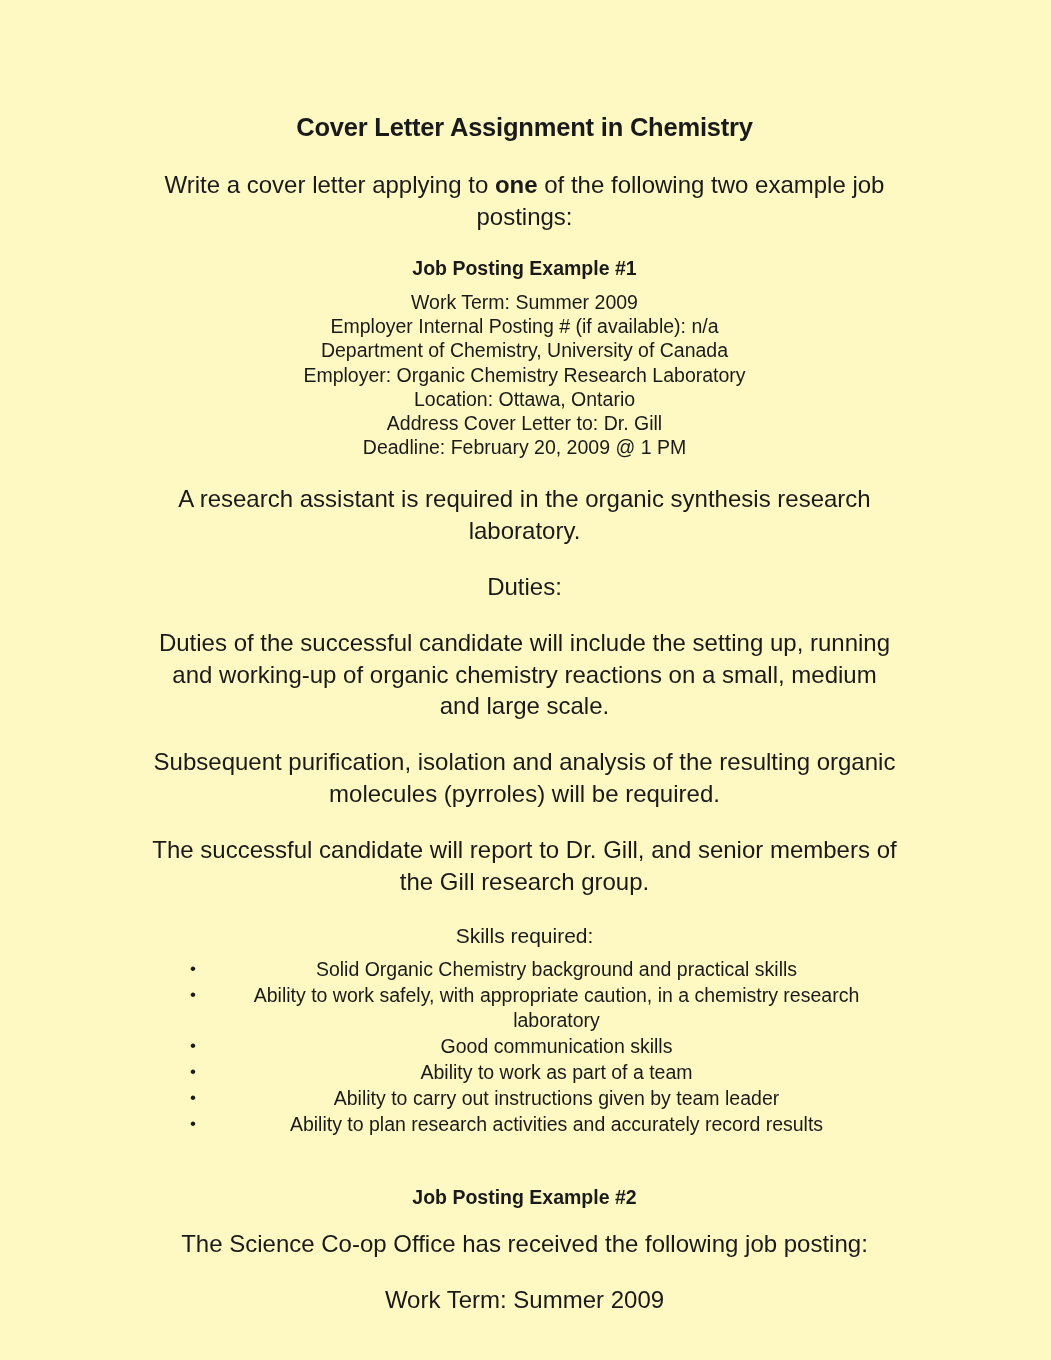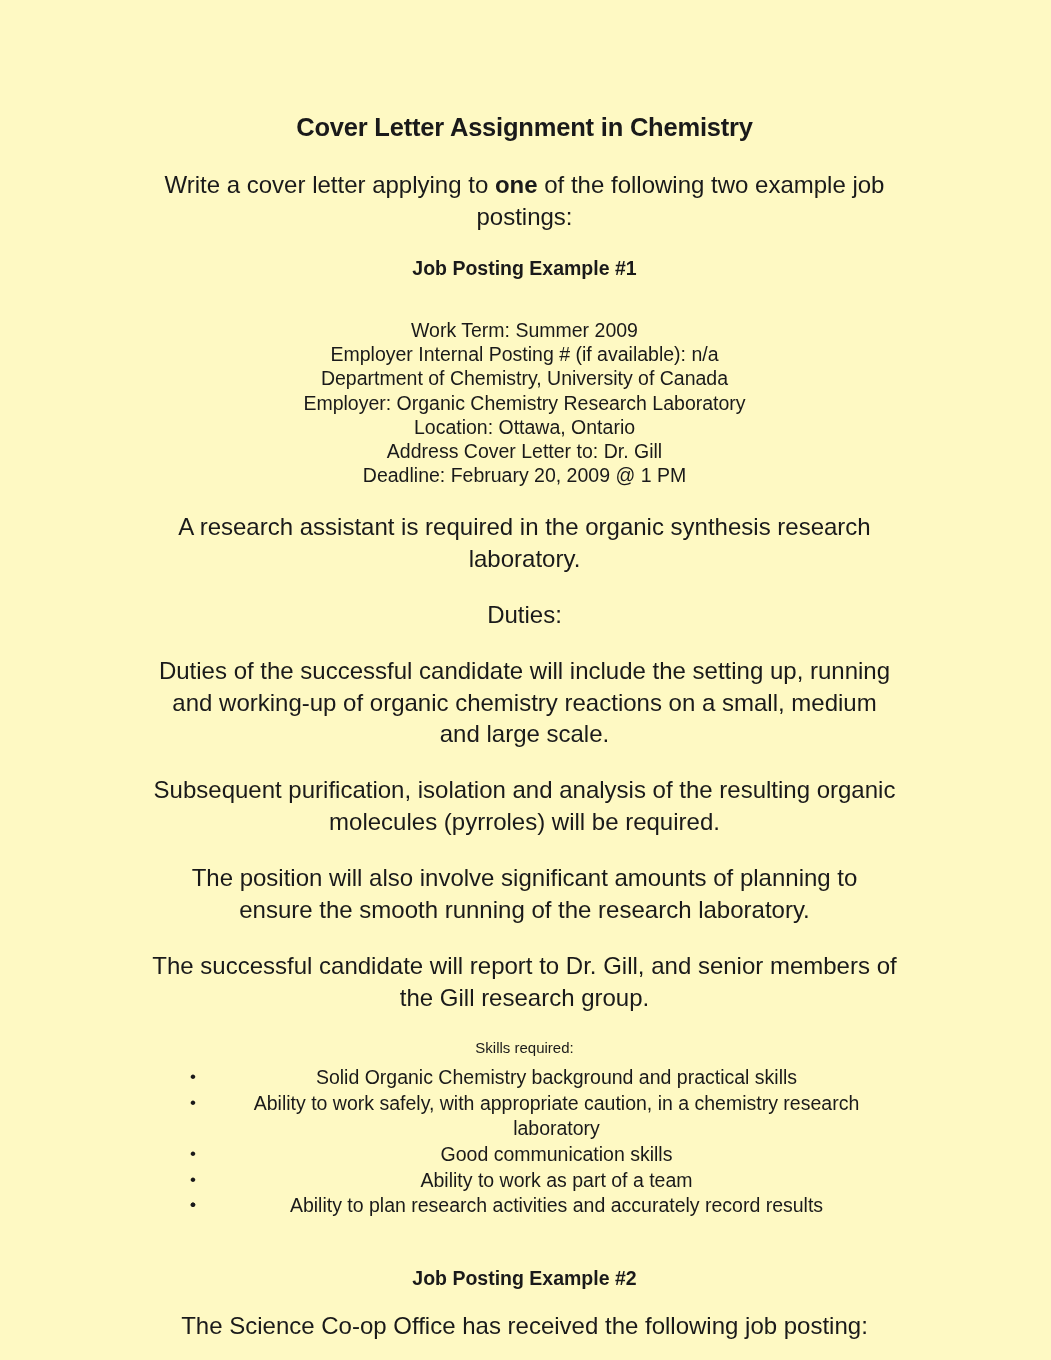--- a/index.html
+++ b/index.html
@@ -38,21 +38,21 @@
     line-height: 1.2;
   }
   p.para {
     font-size: 24px;
     line-height: 1.33;
     margin: 0 0 24px 0;
   }
   .heading {
     font-size: 19.5px;
     font-weight: bold;
-    margin: 0 0 36px 0;
+    margin: 0 0 8px 0;
     line-height: 1.33;
   }
   .heading2 {
     font-size: 19.5px;
     font-weight: bold;
     margin: 48px 0 18px 0;
     line-height: 1.33;
   }
   .block-lines {
     font-size: 19.5px;
@@ -79,21 +79,21 @@
     margin-bottom: 1px;
   }
   ul.bullets li .bullet-dot {
     position: absolute;
     left: 38px;
     top: 0;
     font-size: 17px;
     line-height: 1.38;
   }
   .skills-label {
-    font-size: 15px;
+    font-size: 21px;
     line-height: 1.33;
     margin: 0 0 7px 0;
   }
 </style>
 </head>
 <body>
 
 <div class="page">
   <div class="doc-body">
 
@@ -112,31 +112,30 @@
       <span class="line">Address Cover Letter to: Dr. Gill</span>
       <span class="line">Deadline: February 20, 2009 @ 1 PM</span>
     </div>
 
     <p class="para">A research assistant is required in the organic synthesis research laboratory.</p>
 
     <p class="para">Duties:</p>
 
     <p class="para">Duties of the successful candidate will include the setting up, running and working-up of organic chemistry reactions on a small, medium and large scale.</p>
     <p class="para">Subsequent purification, isolation and analysis of the resulting organic molecules (pyrroles) will be required.</p>
-    <p class="para">The position will also involve significant amounts of planning to ensure the smooth running of the research laboratory.</p>
     <p class="para">The successful candidate will report to Dr. Gill, and senior members of the Gill research group.</p>
 
     <p class="skills-label">Skills required:</p>
 
     <ul class="bullets">
       <li><span class="bullet-dot">•</span><span>Solid Organic Chemistry background and practical skills</span></li>
       <li><span class="bullet-dot">•</span><span>Ability to work safely, with appropriate caution, in a chemistry research laboratory</span></li>
       <li><span class="bullet-dot">•</span><span>Good communication skills</span></li>
       <li><span class="bullet-dot">•</span><span>Ability to work as part of a team</span></li>
-      <li><span class="bullet-dot">•</span></li>
+      <li><span class="bullet-dot">•</span><span>Ability to carry out instructions given by team leader</span></li>
       <li><span class="bullet-dot">•</span><span>Ability to plan research activities and accurately record results</span></li>
     </ul>
 
     <h2 class="heading2">Job Posting Example #2</h2>
 
     <p class="para">The Science Co-op Office has received the following job posting:</p>
 
     <p class="para">Work Term: Summer 2009</p>
 
   </div>

